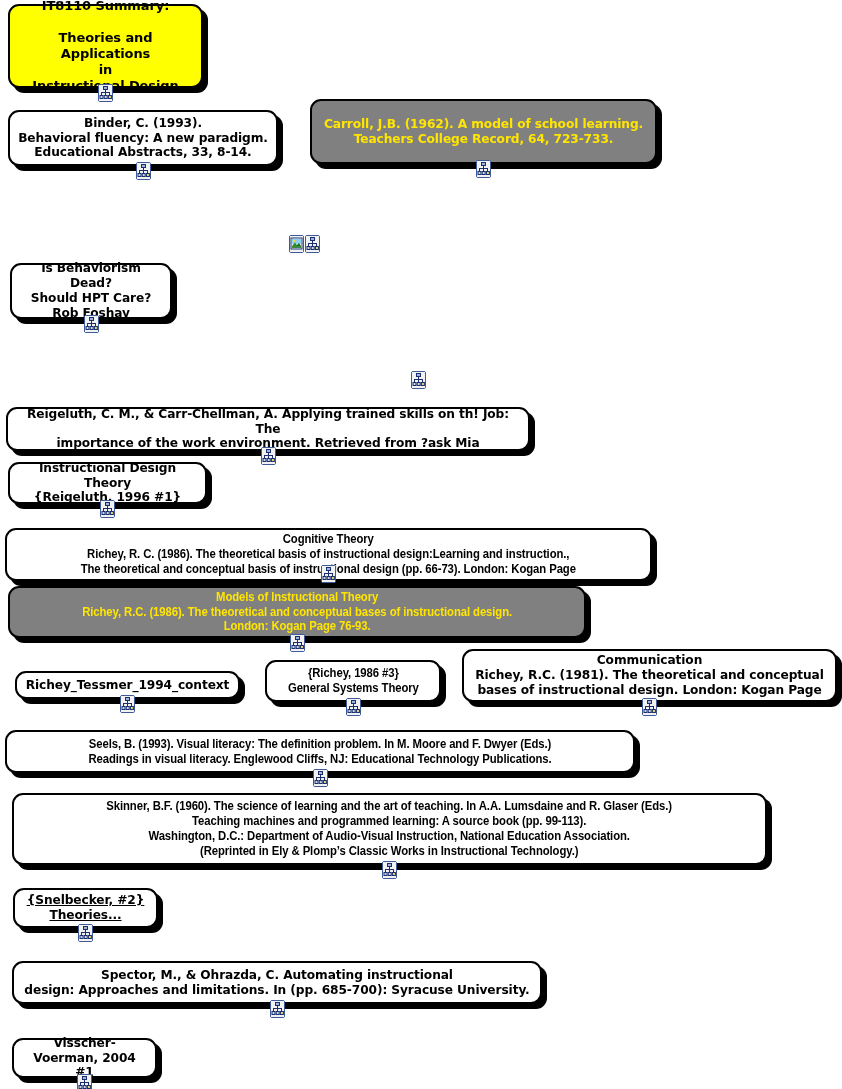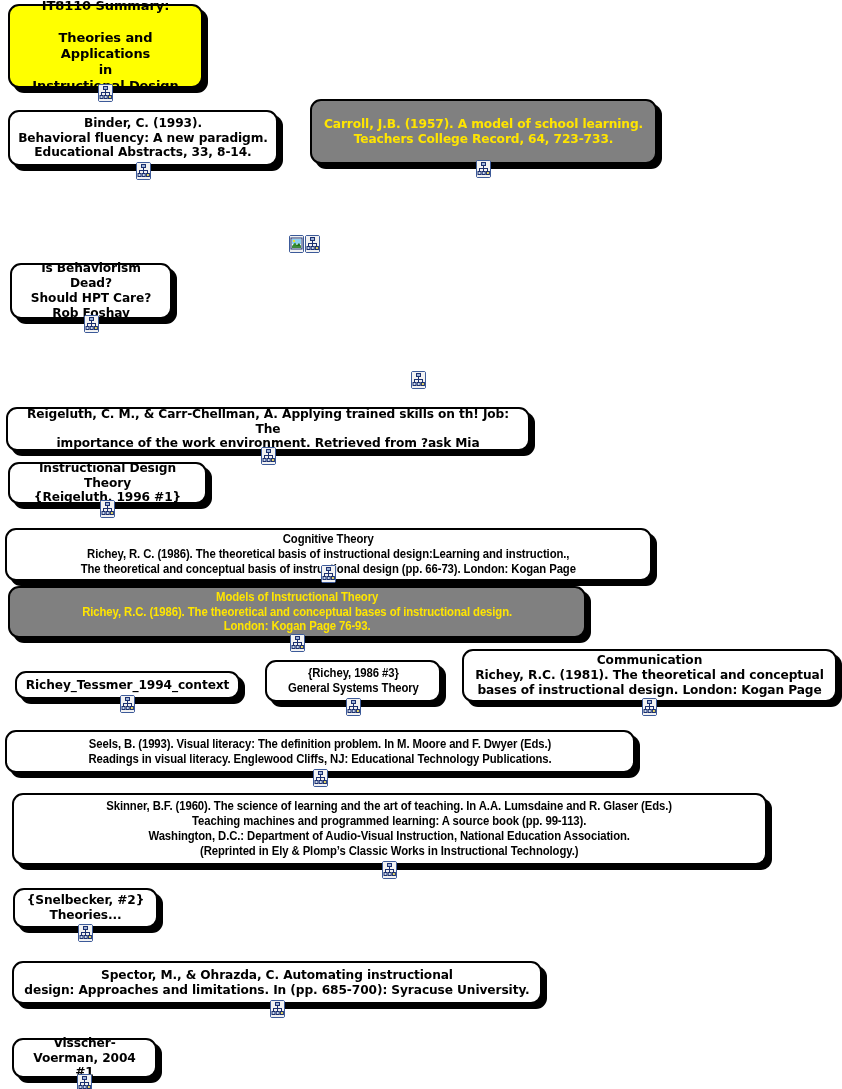--- a/index.html
+++ b/index.html
@@ -116,21 +116,21 @@
           <rect x="0.5" y="10" width="4" height="4" fill="#1b2f6e"></rect>
           <rect x="1.5" y="11" width="2" height="2" fill="#c8d6ea"></rect>
           <rect x="4.7" y="10" width="4" height="4" fill="#1b2f6e"></rect>
           <rect x="5.7" y="11" width="2" height="2" fill="#c8d6ea"></rect>
           <rect x="8.9" y="10" width="4" height="4" fill="#1b2f6e"></rect>
           <rect x="9.9" y="11" width="2" height="2" fill="#e8d96a"></rect>
         </svg>
       </button>
     </div>
     <div class="node gray fs12" style="left: 310px; top: 99px; width: 347px; height: 65px;">
-      <div class="txt">Carroll, J.B.  (1957).  A model of school learning.
+      <div class="txt">Carroll, J.B.  (1962).  A model of school learning.
 Teachers College Record, 64, 723-733.</div>
     </div>
     <div class="badge-row" style="left: 476px; top: 160px;">
       <button class="badge">
         <svg width="13" height="16" viewBox="0 0 13 16">
           <rect x="0" y="0" width="13" height="16" fill="#f2f2f2"></rect>
           <rect x="4" y="1" width="5" height="4" fill="#1b2f6e"></rect>
           <rect x="5" y="2" width="3" height="2" fill="#9fb4d8"></rect>
           <rect x="6" y="5" width="1" height="3" fill="#1b2f6e"></rect>
           <rect x="2" y="7" width="9" height="1" fill="#1b2f6e"></rect>
@@ -435,21 +435,21 @@
           <rect x="6" y="8" width="1" height="2" fill="#1b2f6e"></rect>
           <rect x="0.5" y="10" width="4" height="4" fill="#1b2f6e"></rect>
           <rect x="1.5" y="11" width="2" height="2" fill="#c8d6ea"></rect>
           <rect x="4.7" y="10" width="4" height="4" fill="#1b2f6e"></rect>
           <rect x="5.7" y="11" width="2" height="2" fill="#c8d6ea"></rect>
           <rect x="8.9" y="10" width="4" height="4" fill="#1b2f6e"></rect>
           <rect x="9.9" y="11" width="2" height="2" fill="#e8d96a"></rect>
         </svg>
       </button>
     </div>
-    <div class="node  fs12" style="left: 13px; top: 888px; width: 145px; height: 40px;">
+    <div class="node  fs12" style="left: 13px; top: 888px; width: 145px; height: 40px; text-decoration: underline;">
       <div class="txt">{Snelbecker,  #2}
 Theories...</div>
     </div>
     <div class="badge-row" style="left: 78px; top: 924px;">
       <button class="badge">
         <svg width="13" height="16" viewBox="0 0 13 16">
           <rect x="0" y="0" width="13" height="16" fill="#f2f2f2"></rect>
           <rect x="4" y="1" width="5" height="4" fill="#1b2f6e"></rect>
           <rect x="5" y="2" width="3" height="2" fill="#9fb4d8"></rect>
           <rect x="6" y="5" width="1" height="3" fill="#1b2f6e"></rect>

